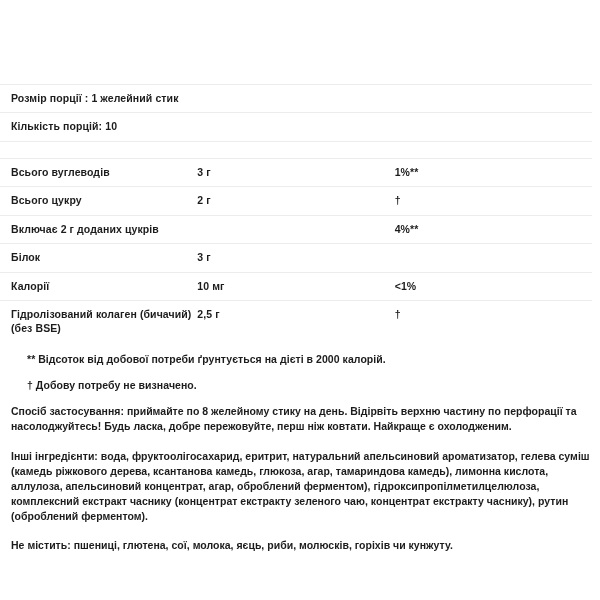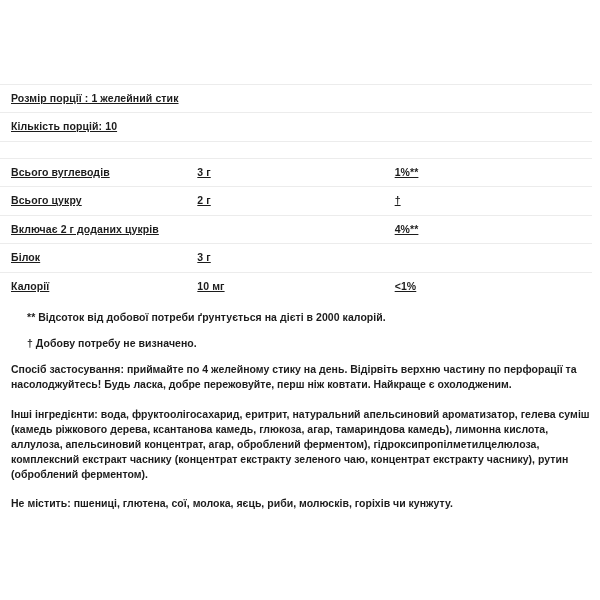--- a/index.html
+++ b/index.html
@@ -23,21 +23,20 @@
     padding: 0;
     position: relative;
   }
 
   
   .facts {
     margin-top: 84px;
     width: 592px;
     border-collapse: collapse;
     table-layout: fixed;
-    text-decoration: underline;
   }
   .facts tr {
     border-top: 1px solid #ececec;
   }
   .facts td {
     padding: 7px 0 7px 0;
     vertical-align: top;
     font-size: 10.5px;
     font-weight: bold;
     line-height: 1.28;
@@ -128,30 +127,38 @@
         <td class="col-amount">3 г</td>
         <td class="col-dv"></td>
       </tr>
 
       <tr>
         <td class="col-name">Калорії</td>
         <td class="col-amount">10 мг</td>
         <td class="col-dv">&lt;1%</td>
       </tr>
 
+      <tr>
+        <td class="col-name">
+          <span class="sub-line">Гідролізований колаген (бичачий)</span>
+          <span class="sub-line">(без BSE)</span>
+        </td>
+        <td class="col-amount">2,5 г</td>
+        <td class="col-dv">†</td>
+      </tr>
 
     </tbody>
   </table>
 
   <div class="notes">
 
     <p class="note">** Відсоток від добової потреби ґрунтується на дієті в 2000 калорій.</p>
     <p class="note">† Добову потребу не визначено.</p>
 
-    <p class="para directions">Спосіб застосування: приймайте по 4 желейному стику на день.  Відірвіть верхню частину по перфорації та насолоджуйтесь! Будь ласка, добре пережовуйте, перш ніж ковтати.  Найкраще є охолодженим.</p>
+    <p class="para directions">Спосіб застосування: приймайте по 8 желейному стику на день.  Відірвіть верхню частину по перфорації та насолоджуйтесь! Будь ласка, добре пережовуйте, перш ніж ковтати.  Найкраще є охолодженим.</p>
 
     <p class="para">Інші інгредієнти: вода, фруктоолігосахарид, еритрит, натуральний апельсиновий ароматизатор, гелева суміш (камедь ріжкового дерева, ксантанова камедь, глюкоза, агар, тамариндова камедь), лимонна кислота, аллулоза, апельсиновий концентрат, агар, оброблений ферментом), гідроксипропілметилцелюлоза, комплексний екстракт часнику (концентрат екстракту зеленого чаю, концентрат екстракту часнику), рутин (оброблений ферментом).</p>
 
     <p class="para tight">Не містить: пшениці, глютена, сої, молока, яєць, риби, молюсків, горіхів чи кунжуту.</p>
 
   </div>
 
 </div>
 
 </body></html>

